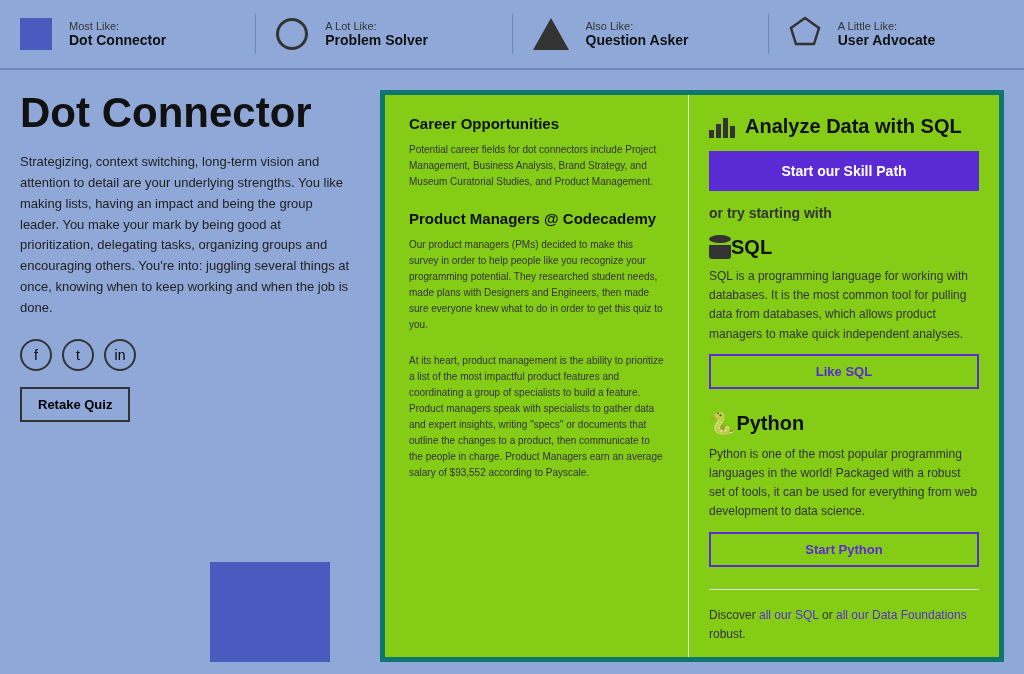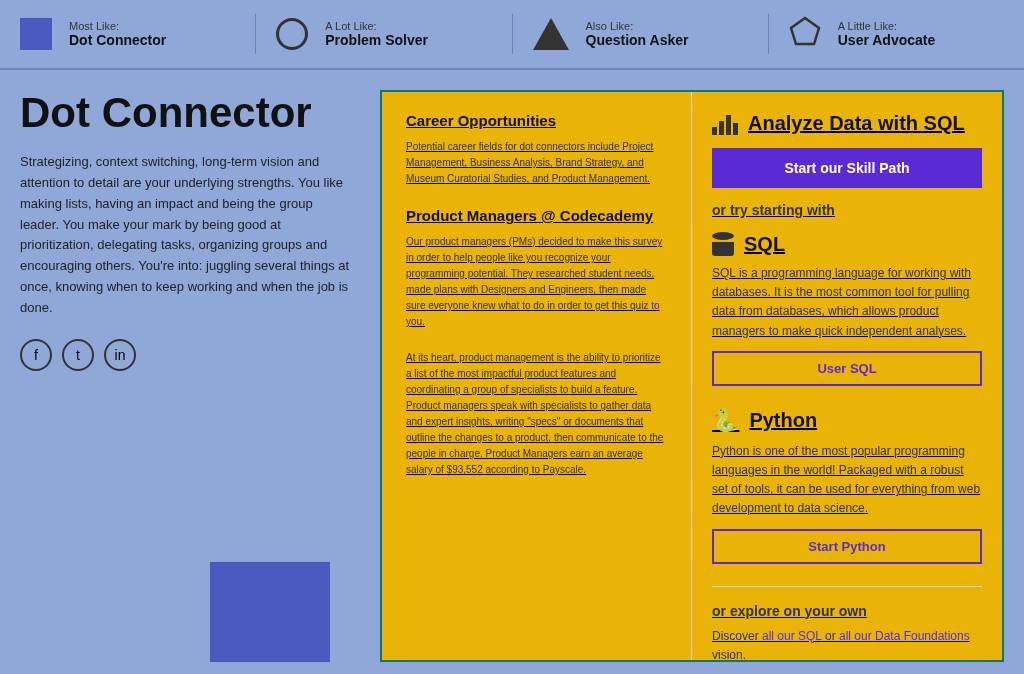--- a/index.html
+++ b/index.html
@@ -131,25 +131,24 @@
       height: 100px;
       background-color: #4a5bbf;
       margin-top: auto;
       align-self: flex-end;
       margin-right: 20px;
     }
 
     
     .right-panel {
       flex: 1;
-      background: #eab308;
-      border: 2px solid #0f766e;
+      background: #84cc16;
+      border: 5px solid #0f766e;
       display: flex;
       overflow: hidden;
-      text-decoration: underline;
     }
 
     
     .middle-col {
       flex: 1;
       padding: 20px 24px;
       border-right: 1px solid #e0e0e0;
       overflow-y: auto;
     }
     .section-heading {
@@ -198,21 +197,21 @@
       color: #333;
       font-weight: 600;
       margin-bottom: 14px;
     }
     .language-section {
       margin-bottom: 16px;
     }
     .language-header {
       display: flex;
       align-items: center;
-      gap: 10px;
+      gap: 0;
       margin-bottom: 8px;
     }
     .language-title {
       font-size: 20px;
       font-weight: 800;
       color: #111;
     }
     .language-desc {
       font-size: 12px;
       color: #333;
@@ -338,20 +337,21 @@
 <div class="main-content">
 
   <div class="left-panel">
     <h1 class="page-title">Dot Connector</h1>
     <p class="page-description">Strategizing, context switching, long-term vision and attention to detail are your underlying strengths. You like making lists, having an impact and being the group leader. You make your mark by being good at prioritization, delegating tasks, organizing groups and encouraging others. You're into: juggling several things at once, knowing when to keep working and when the job is done.</p>
     <div class="social-icons">
       <button class="social-icon-btn">f</button>
       <button class="social-icon-btn">t</button>
       <button class="social-icon-btn">in</button>
     </div>
+    <button class="retake-btn">Retake Quiz</button>
     <div class="blue-square-decoration"></div>
   </div>
 
   <div class="right-panel">
 
     <div class="middle-col">
       <h2 class="section-heading">Career Opportunities</h2>
       <p class="section-text">Potential career fields for dot connectors include Project Management, Business Analysis, Brand Strategy, and Museum Curatorial Studies, and Product Management.</p>
 
       <h2 class="section-heading">Product Managers @ Codecademy</h2>
@@ -380,41 +380,40 @@
       
       <div class="language-section">
         <div class="language-header">
           <div class="sql-icon">
             <div class="sql-disk"></div>
             <div class="sql-cylinder"></div>
           </div>
           <span class="language-title">SQL</span>
         </div>
         <p class="language-desc">SQL is a programming language for working with databases. It is the most common tool for pulling data from databases, which allows product managers to make quick independent analyses.</p>
-        <button class="outline-btn">User SQL</button>
+        <button class="outline-btn">Like SQL</button>
       </div>
 
       
       <div class="language-section">
         <div class="language-header">
           <div class="python-icon">🐍</div>
           <span class="language-title">Python</span>
         </div>
         <p class="language-desc">Python is one of the most popular programming languages in the world! Packaged with a robust set of tools, it can be used for everything from web development to data science.</p>
         <button class="outline-btn">Start Python</button>
       </div>
 
       
       <div class="explore-section">
-        <p class="explore-heading">or explore on your own</p>
         <p class="explore-text">
           <span>Discover </span>
           <a class="link-text">all our SQL</a>
           <span> or </span>
           <a class="link-text">all our Data Foundations</a>
-          <span> vision.</span>
+          <span> robust.</span>
         </p>
       </div>
 
     </div>
   </div>
 
 </div>
 
 </body></html>

